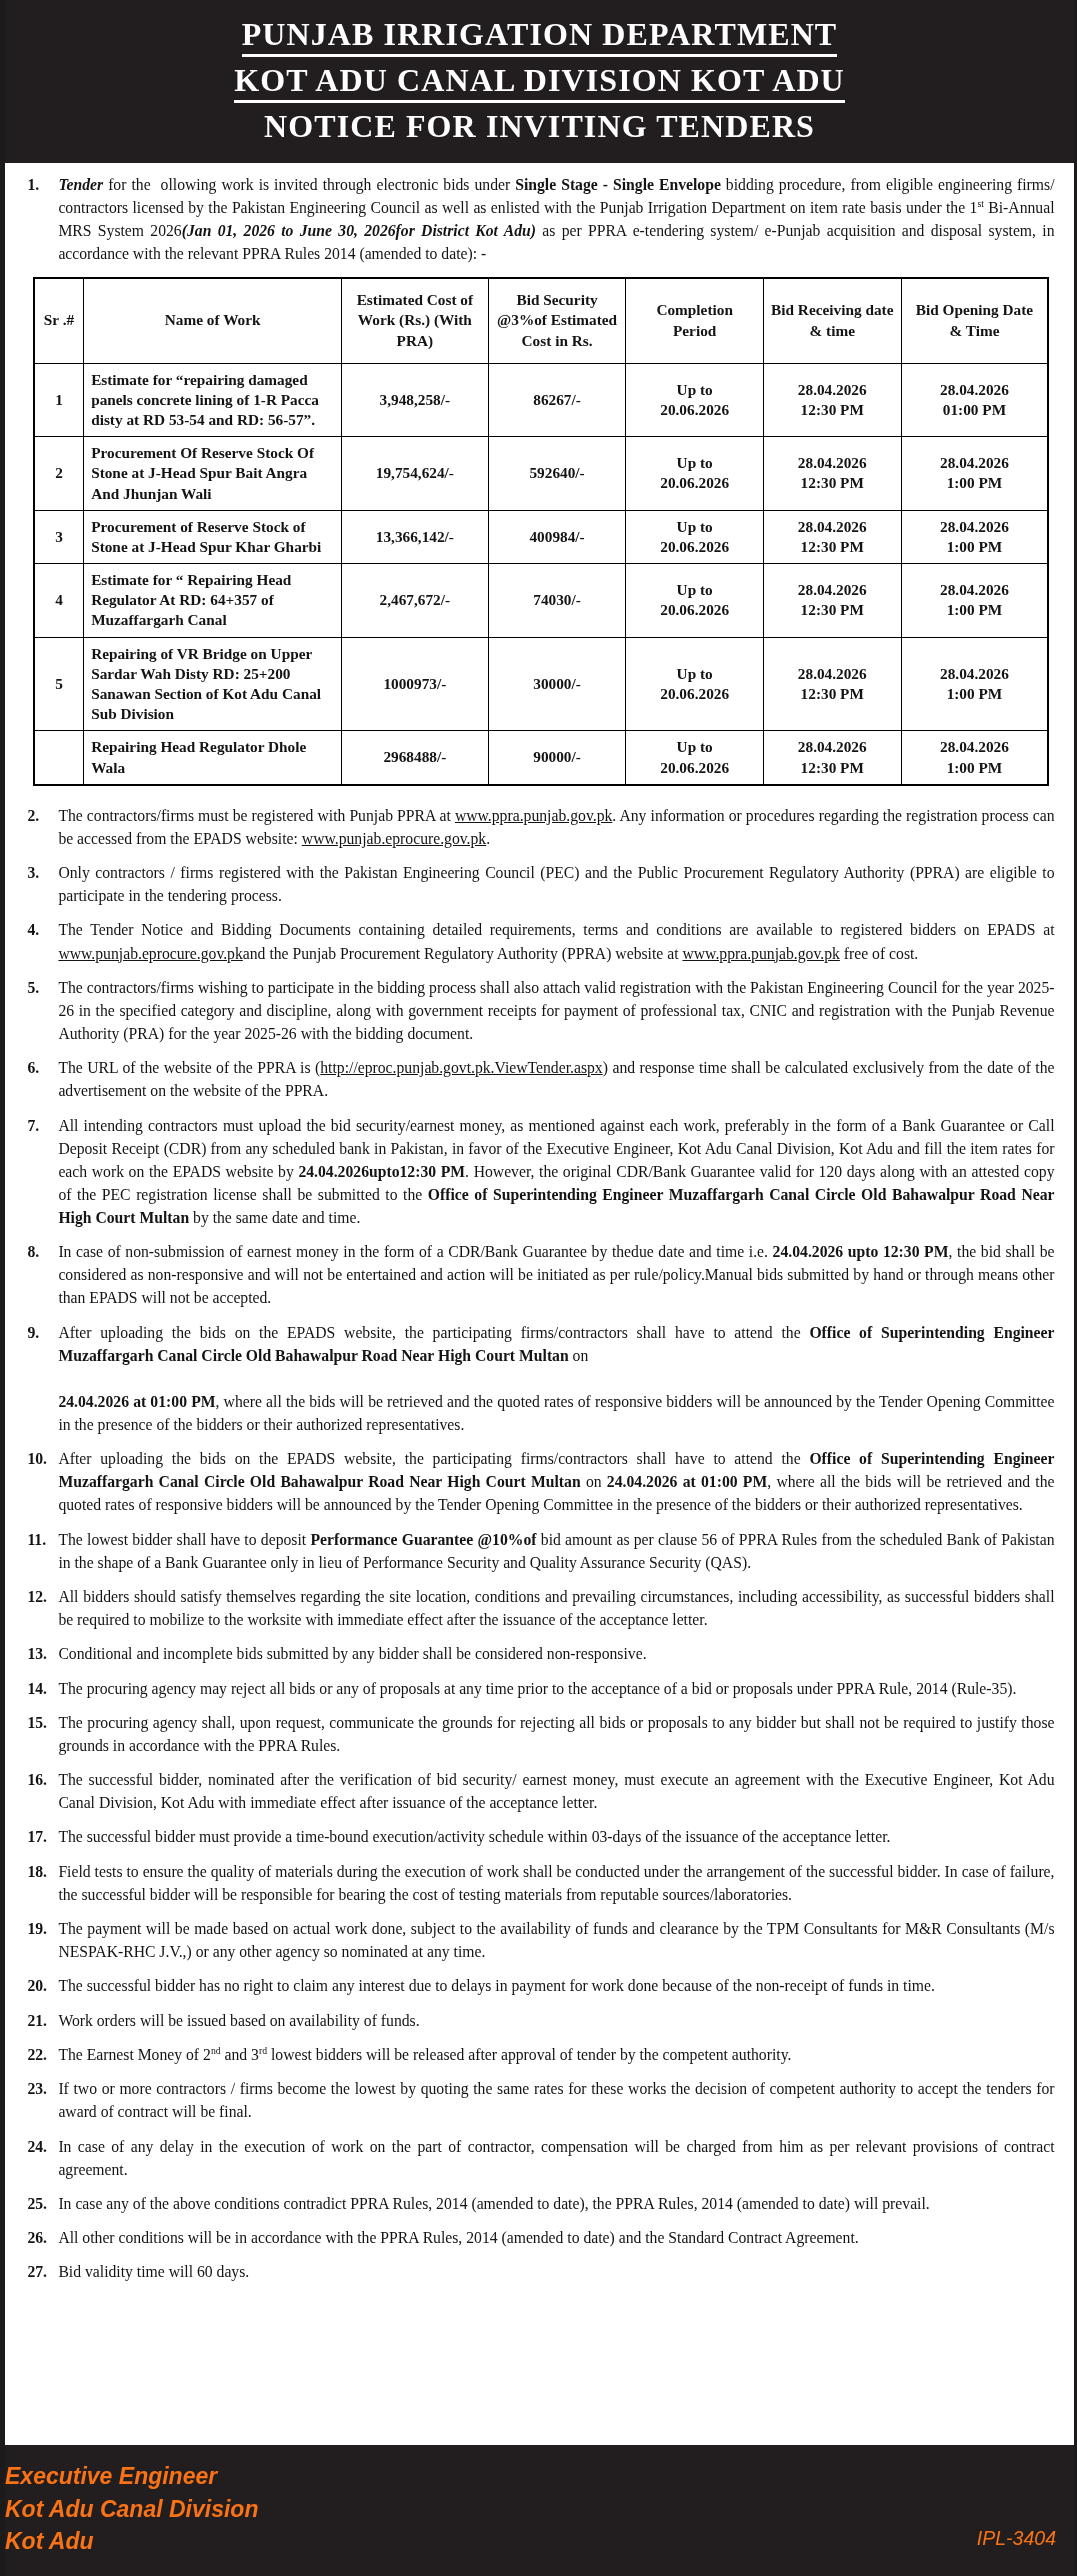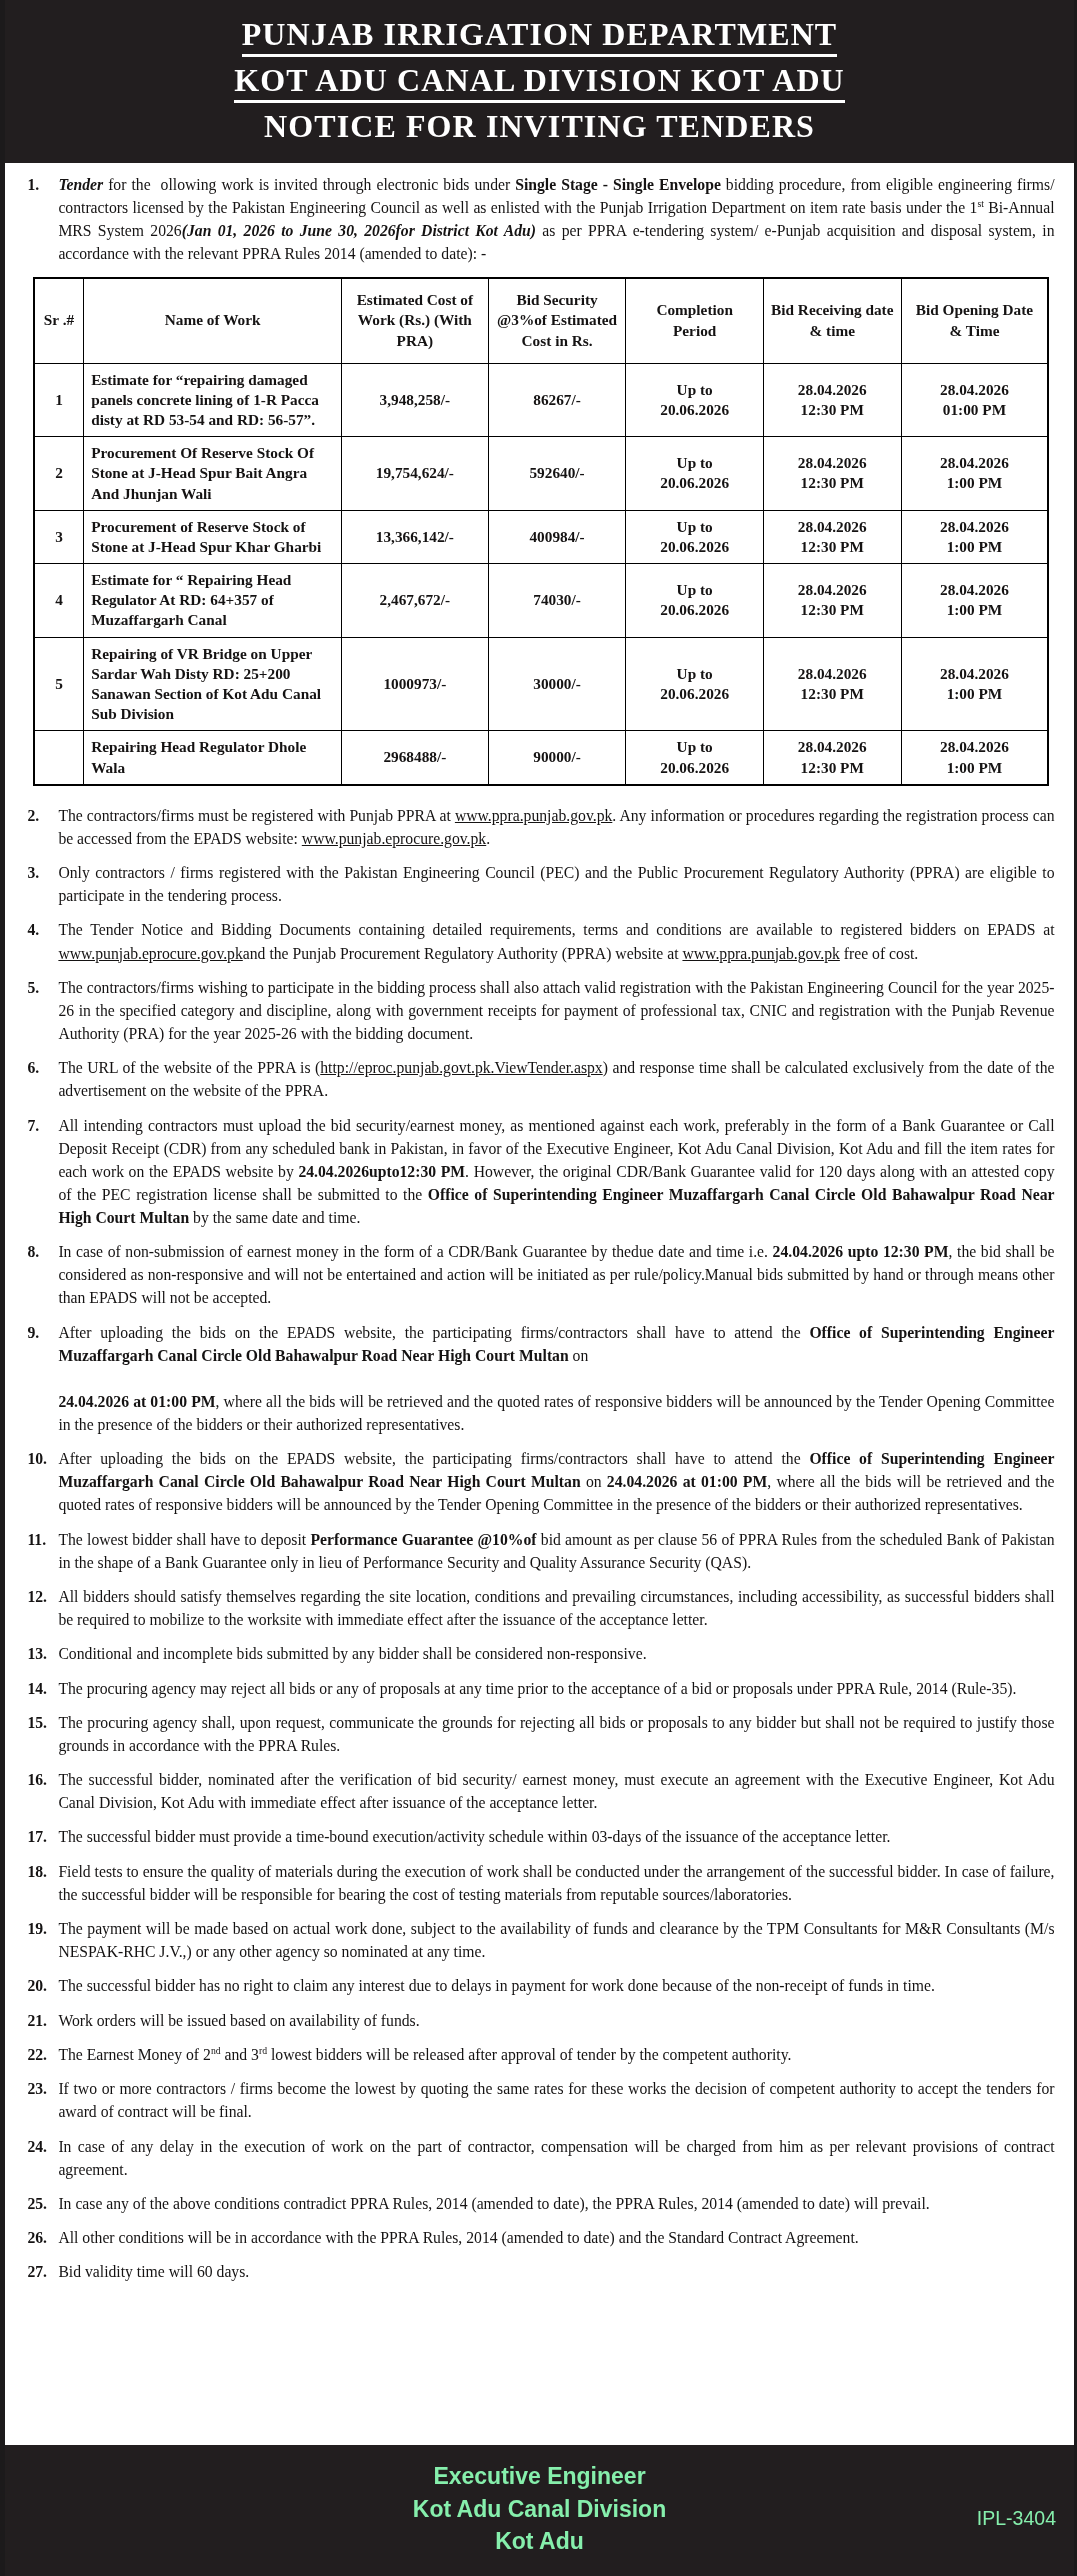--- a/index.html
+++ b/index.html
@@ -41,29 +41,29 @@
     border:1.9px solid #000000;padding:6px 6.7px;vertical-align:middle;
     font-size:15.3px;line-height:1.32;
   }
   table.tender th{font-weight:bold;text-align:center;height:72px;}
   td.c-sr{text-align:center;font-weight:bold;}
   td.c-name{text-align:left;font-weight:bold;}
   td.c-num{text-align:center;font-weight:bold;}
   td.c-multi{text-align:center;font-weight:bold;white-space:pre-line;}
   
   .footer{
-    background:#221e1f;color:#86efac;flex:none;position:relative;
-    text-align:center;padding:15px 0 18px 0;margin-top:auto;
+    background:#221e1f;color:#f97316;flex:none;position:relative;
+    text-align:left;padding:15px 0 18px 0;margin-top:auto;font-style:italic;
   }
   .footer .f-line{
     display:block;font-family:"Liberation Sans", sans-serif;
     font-size:23px;font-weight:bold;line-height:1.42;
   }
   .footer .f-ref{
-    position:absolute;right:18px;bottom:46px;
+    position:absolute;right:18px;bottom:26px;
     font-family:"Liberation Sans", sans-serif;font-size:19.5px;font-weight:normal;
   }
 </style>
 </head>
 <body>
 
 <div class="page">
 
   <div class="banner">
     <span class="t-line ul"><span>PUNJAB IRRIGATION DEPARTMENT</span></span>

